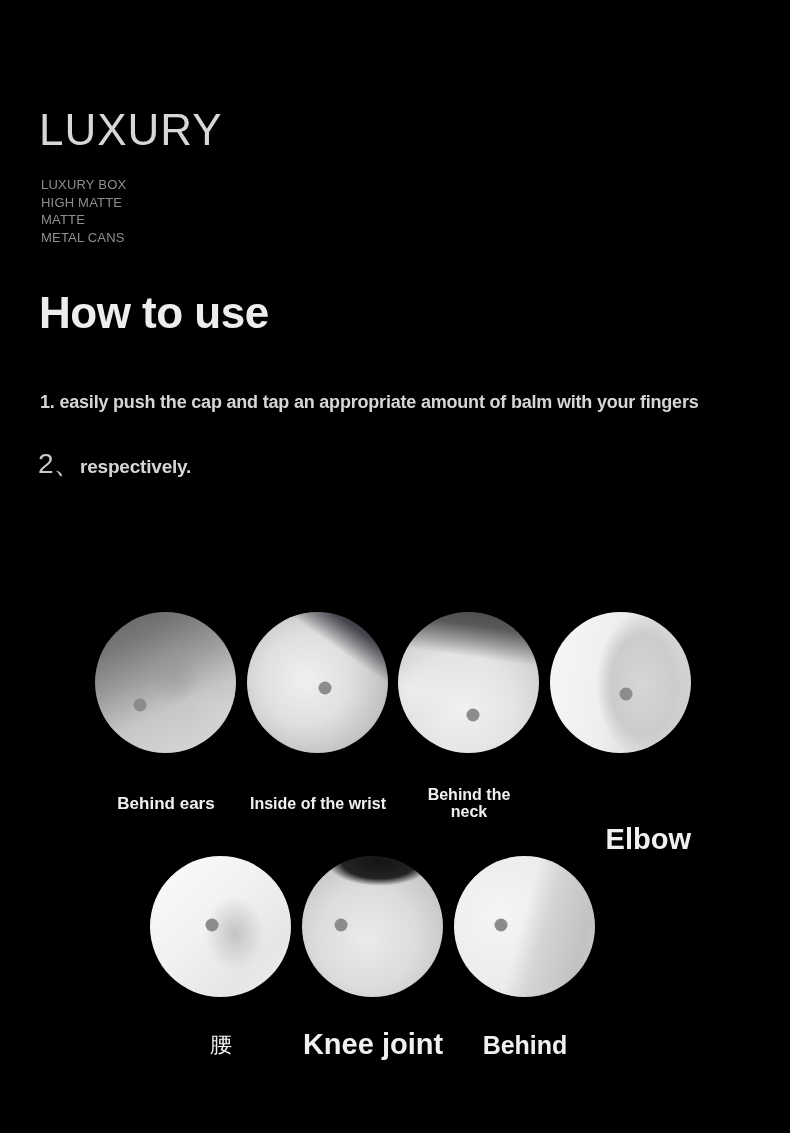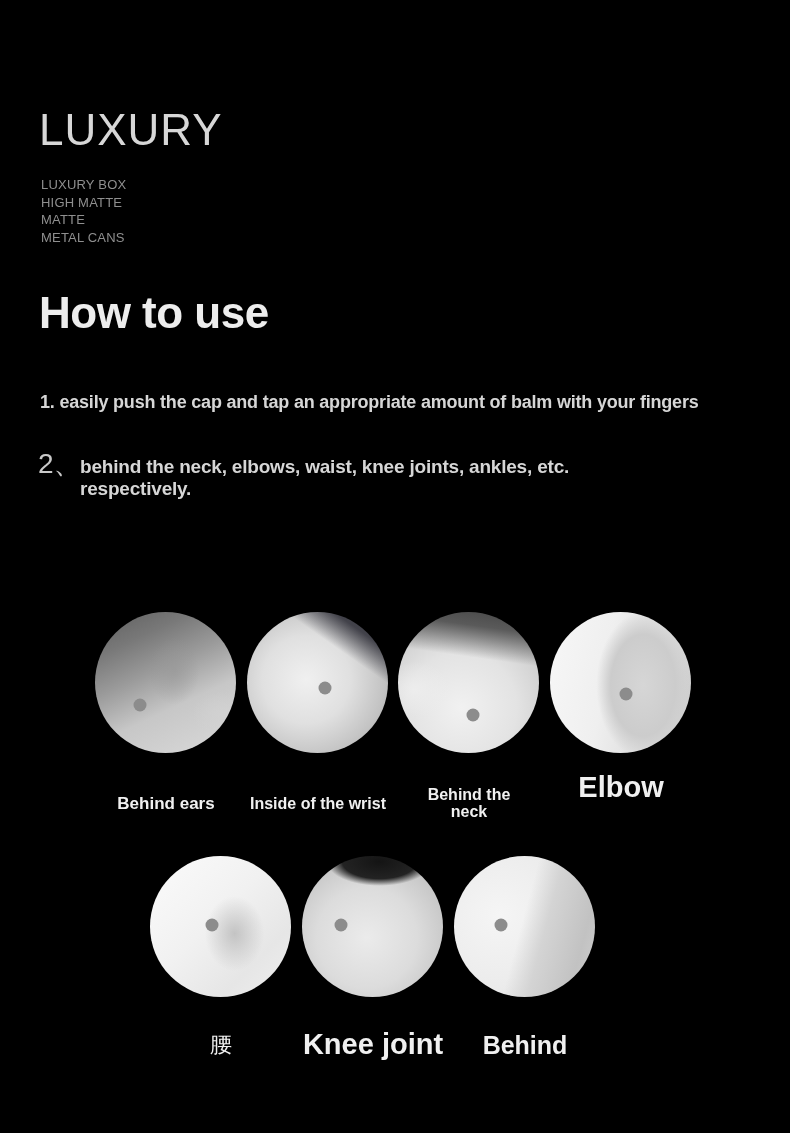--- a/index.html
+++ b/index.html
@@ -111,41 +111,40 @@
   }
 
   
   .spot-label {
     color: #f0f0f0; font-weight: 700;
     text-align: center; line-height: 1.05;
   }
   .lbl-ears  { left: 96px;  top: 795px; width: 140px; font-size: 17px; }
   .lbl-wrist { left: 231px; top: 796px; width: 174px; font-size: 16px; }
   .lbl-neck  { left: 414px; top: 787px; width: 110px; font-size: 16px; line-height: 16.5px; }
-  .lbl-elbow { left: 551px; top: 772px; width: 140px; font-size: 29px; }
+  .lbl-elbow { left: 551px; top: 824px; width: 140px; font-size: 29px; text-align: right; }
   .lbl-waist { left: 166px; top: 1033px; width: 110px; font-size: 22px; font-weight: 400; }
   .lbl-knee  { left: 283px; top: 1029px; width: 180px; font-size: 29px; }
   .lbl-ankle { left: 455px; top: 1032px; width: 140px; font-size: 25px; }
 </style>
 </head>
 <body>
 
 <div class="abs design-title">LUXURY</div>
 <div class="abs design-features">
   <div>LUXURY BOX</div>
   <div>HIGH MATTE</div>
   <div>MATTE</div>
   <div>METAL CANS</div>
 </div>
 
 <div class="abs howto-title">How to use</div>
 <div class="abs step1">1. easily push the cap and tap an appropriate amount of balm with your fingers</div>
 <div class="abs step2-num">2、</div>
 <div class="abs step2-body">
-  <div>behind the neck, elbows, waist, knee joints, ankles, etc.</div>
   <div>respectively.</div>
 </div>
 
 <div class="abs spot-circle c-ears">
   <span class="dot" style="left:32%; top:66%;"></span>
 </div>
 <div class="abs spot-circle c-wrist">
   <span class="dot" style="left:55%; top:54%;"></span>
 </div>
 <div class="abs spot-circle c-neck">

